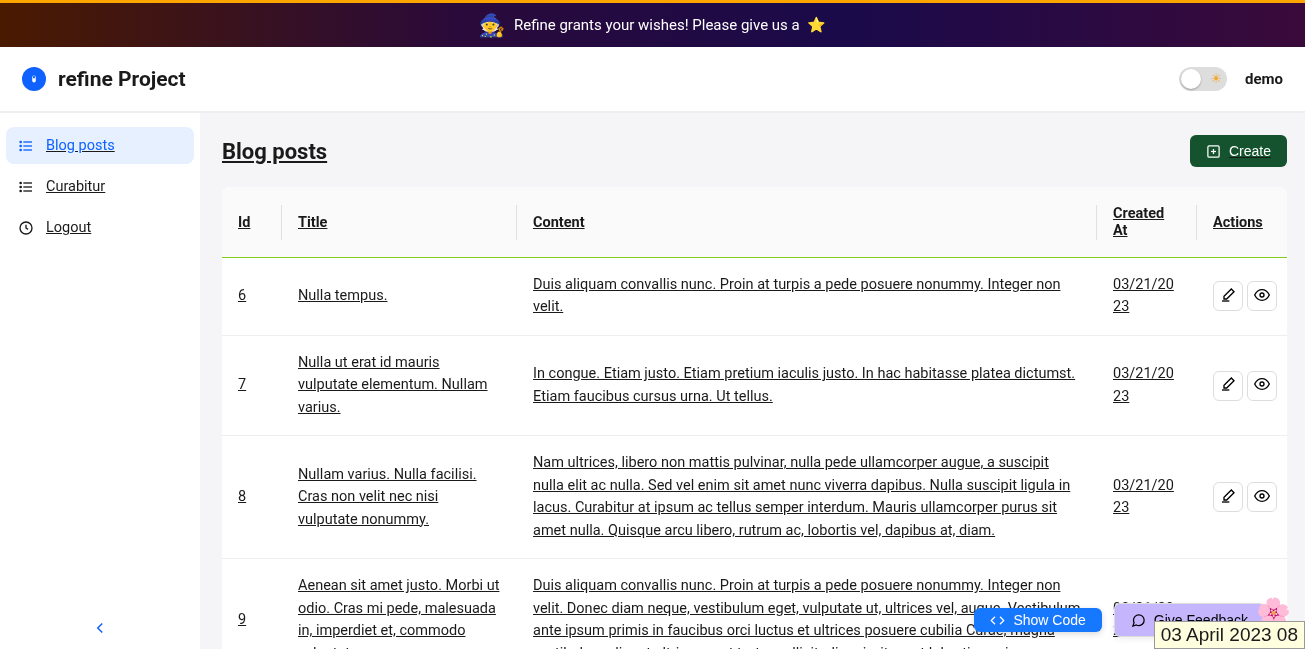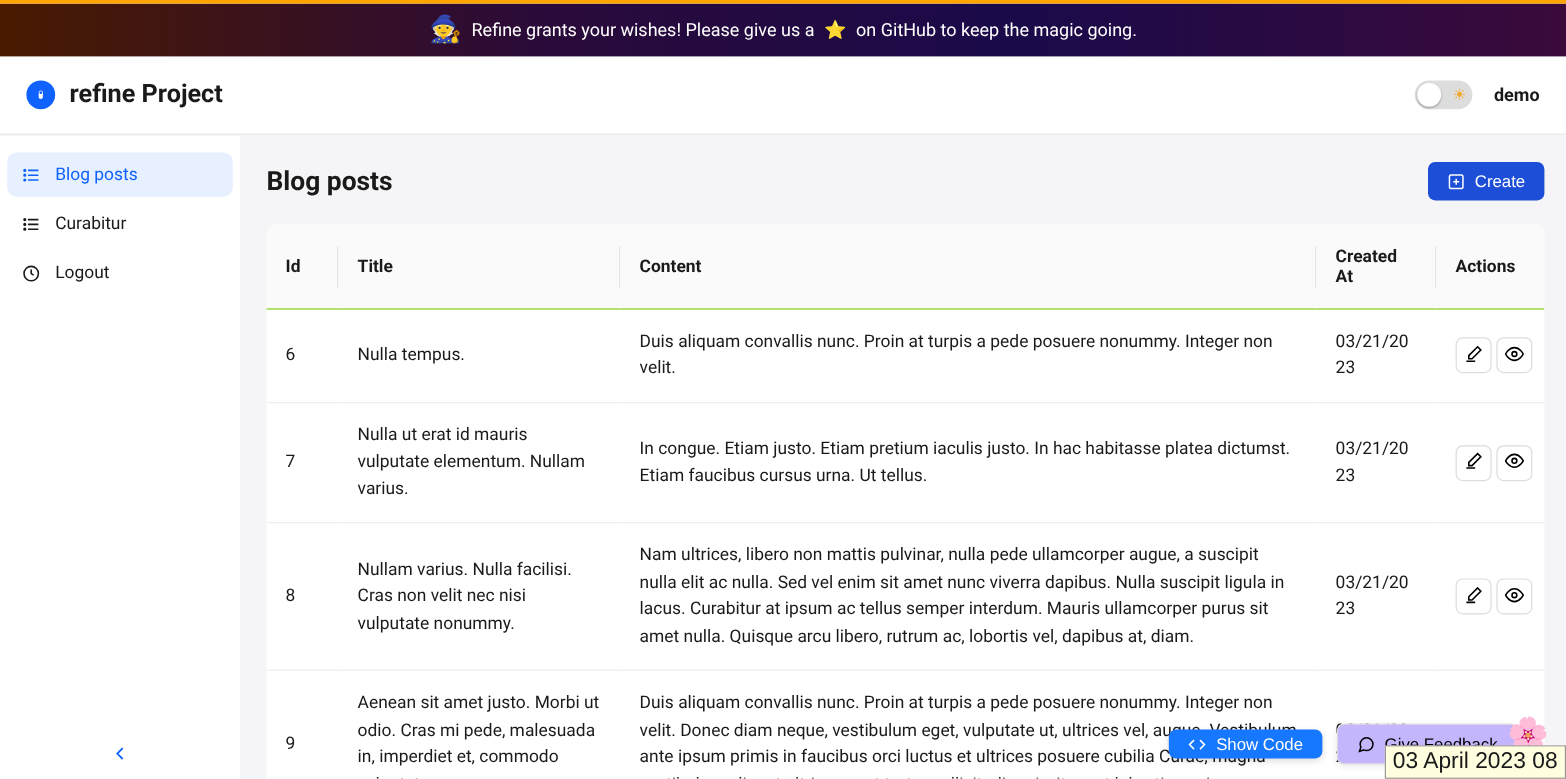--- a/index.html
+++ b/index.html
@@ -22,31 +22,31 @@
     .brand { display: flex; align-items: center; gap: 12px; }
     .brand-logo { width: 24px; height: 24px; background: #0f62fe; border-radius: 50%; display: flex; align-items: center; justify-content: center; }
     .brand-logo svg { width: 14px; height: 14px; }
     .brand-title { font-weight: 700; font-size: 21px; }
     .user-area { display: flex; align-items: center; gap: 18px; }
     .toggle { width: 48px; height: 24px; border-radius: 12px; background: #ddd; position: relative; cursor: pointer; }
     .toggle::after { content: ""; position: absolute; width: 20px; height: 20px; border-radius: 50%; background: #fff; top: 2px; left: 2px; box-shadow: 0 1px 2px rgba(0,0,0,0.3); }
     .toggle .sun { position: absolute; right: 5px; top: 4px; font-size: 13px; color: #f5a623; }
     .username { font-weight: 700; font-size: 15px; }
 
-    .layout { display: flex; height: calc(649px - 47px - 66px); }
+    .layout { display: flex; height: calc(649px - 47px - 66px); text-decoration: underline; }
     .sidebar { width: 200px; padding: 14px 6px 0 6px; display: flex; flex-direction: column; position: relative; }
     .nav-item { display: flex; align-items: center; gap: 12px; padding: 10px 12px; border-radius: 8px; font-size: 14.5px; cursor: pointer; margin-bottom: 4px; }
     .nav-item.active { background: #e6f0ff; color: #0f62fe; }
     .nav-item .nav-icon { width: 16px; height: 16px; flex-shrink: 0; }
     .sidebar-collapse { position: absolute; bottom: 12px; left: 0; right: 0; display: flex; justify-content: center; color: #0f62fe; cursor: pointer; }
 
     .main { flex: 1; background: #f5f5f7; padding: 22px 18px 0 22px; overflow: hidden; }
     .page-header { display: flex; justify-content: space-between; align-items: center; margin-bottom: 20px; }
     .page-title { font-size: 22px; font-weight: 700; }
-    .create-btn { background: #1d4ed8; color: #fff; border: none; padding: 8px 16px; border-radius: 6px; font-size: 14px; display: flex; align-items: center; gap: 8px; cursor: pointer; }
+    .create-btn { background: #14532d; color: #fff; border: none; padding: 8px 16px; border-radius: 6px; font-size: 14px; display: flex; align-items: center; gap: 8px; cursor: pointer; }
 
     .table-wrap { background: #fff; border-radius: 8px 8px 0 0; overflow: hidden; }
     table { width: 100%; border-collapse: collapse; table-layout: fixed; }
     thead th { 
       text-align: left; font-weight: 700; font-size: 14.5px; 
       padding: 18px 16px; background: #fafafa; border-bottom: 1px solid #84cc16;
       position: relative;
     }
     thead th::after{
       content:""; position:absolute; right:0; top:25%; height:50%; width:1px; background:#e0e0e0;
@@ -69,21 +69,20 @@
     .clock-badge { position: fixed; bottom: 0; right: 0; background: #ffffe0; border: 1px solid #999; padding: 2px 6px; font-size: 19px; font-family: sans-serif; }
     .rq-flower { position: fixed; bottom: 20px; right: 14px; font-size: 28px; }
   </style>
 </head>
 <body>
 
 <div class="banner">
   <span class="wiz">🧙</span>
   <span>Refine grants your wishes! Please give us a</span>
   <span>⭐</span>
-  <span>on GitHub to keep the magic going.</span>
 </div>
 
 <div class="topbar">
   <div class="brand">
     <div class="brand-logo">
       <svg viewBox="0 0 24 24" fill="none">
           <circle cx="12" cy="12" r="10" fill="#0f62fe"></circle>
           <rect x="9" y="6" width="6" height="12" rx="3" fill="#fff"></rect>
           <circle cx="12" cy="9" r="2" fill="#0f62fe"></circle>
         </svg>

